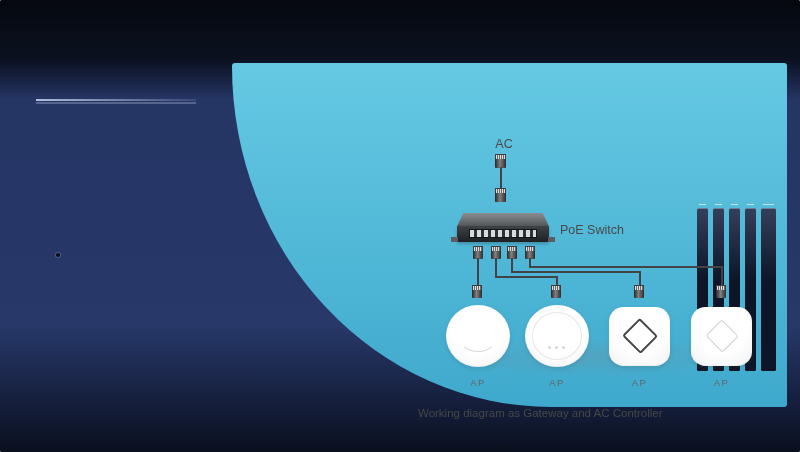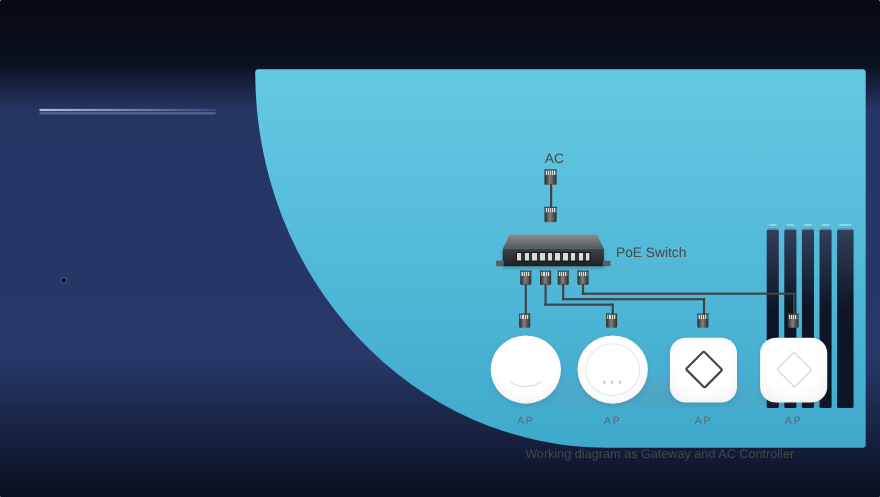--- a/index.html
+++ b/index.html
@@ -3,21 +3,21 @@
 <meta charset="utf-8">
 <style>
   html,body { margin:0; padding:0; background:#fff; }
   .canvas {
     position:relative; width:800px; height:452px; background:#ffffff;
     font-family:"Liberation Sans", sans-serif; overflow:hidden;
   }
   
   .lbl { position:absolute; font-size:12.5px; color:#4a4a4a; white-space:nowrap; }
   .lbl.ctr { text-align:center; }
-  .capt { position:absolute; font-size:11.5px; color:#474747; text-align:right; white-space:nowrap; }
+  .capt { position:absolute; font-size:11.5px; color:#474747; text-align:left; white-space:nowrap; }
   .ap-lab { position:absolute; font-size:9.5px; color:#63666a; text-align:center; letter-spacing:1.5px; }
   
   .cloud { position:absolute; }
   .cloud svg { position:absolute; inset:0; width:100%; height:100%; }
   .cloud .ctext { position:absolute; left:0; right:0; top:52%; transform:translateY(-50%);
     text-align:center; color:#ffffff; font-weight:bold; font-size:11px; letter-spacing:.2px; }
   .cloud.big .ctext { font-size:12px; }
   
   .ln { position:absolute; background:#434347; }
   .ln.v { width:2px; } .ln.h { height:2px; } .ln.thick { width:3px; }

